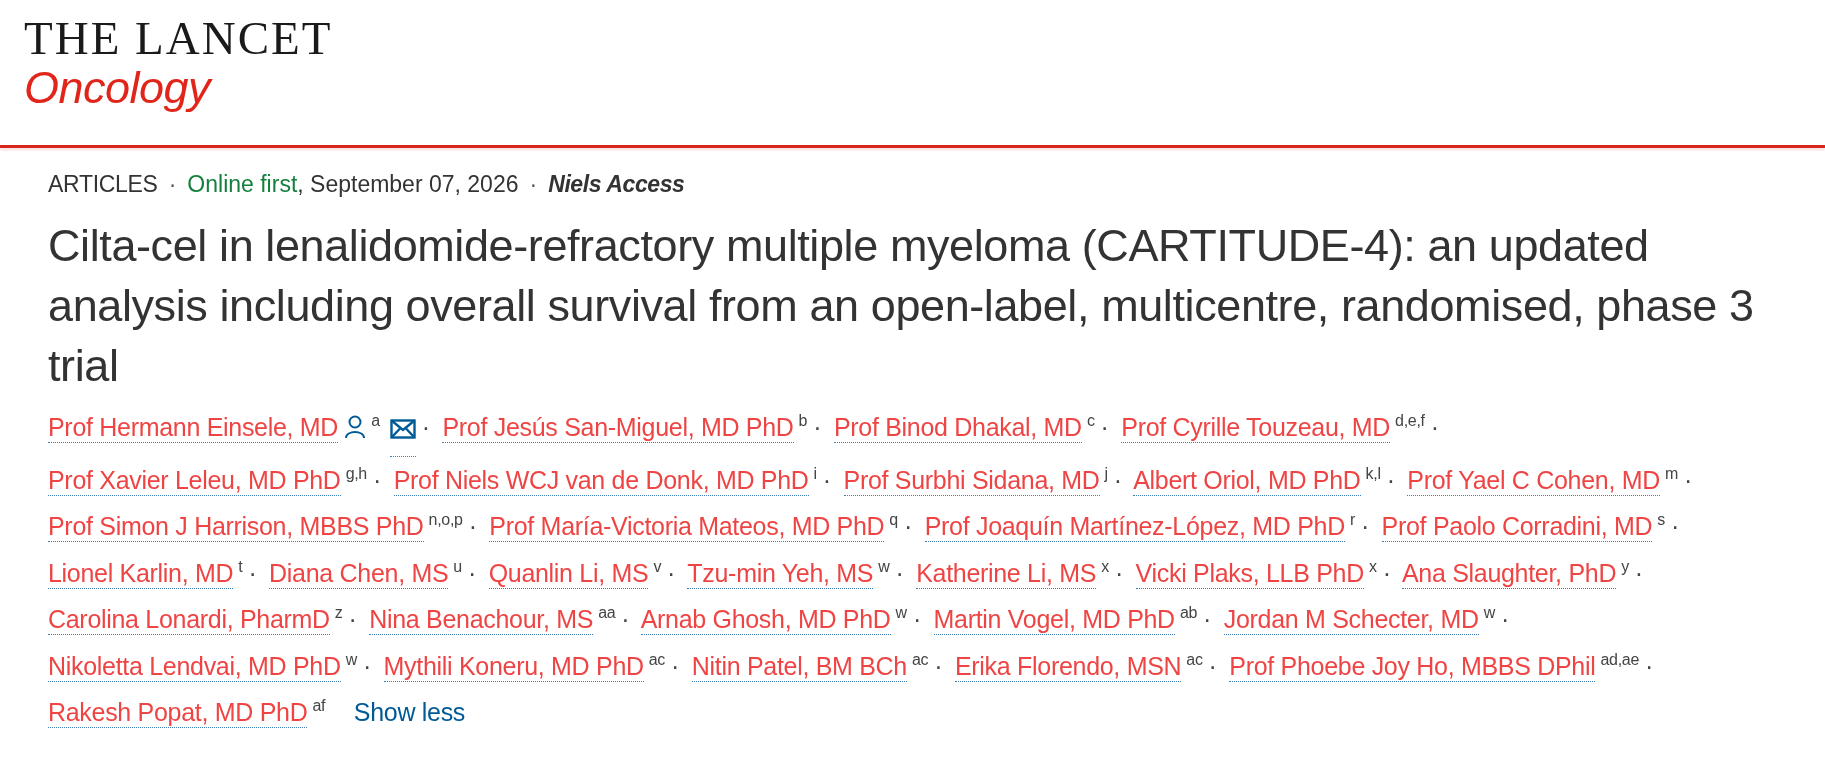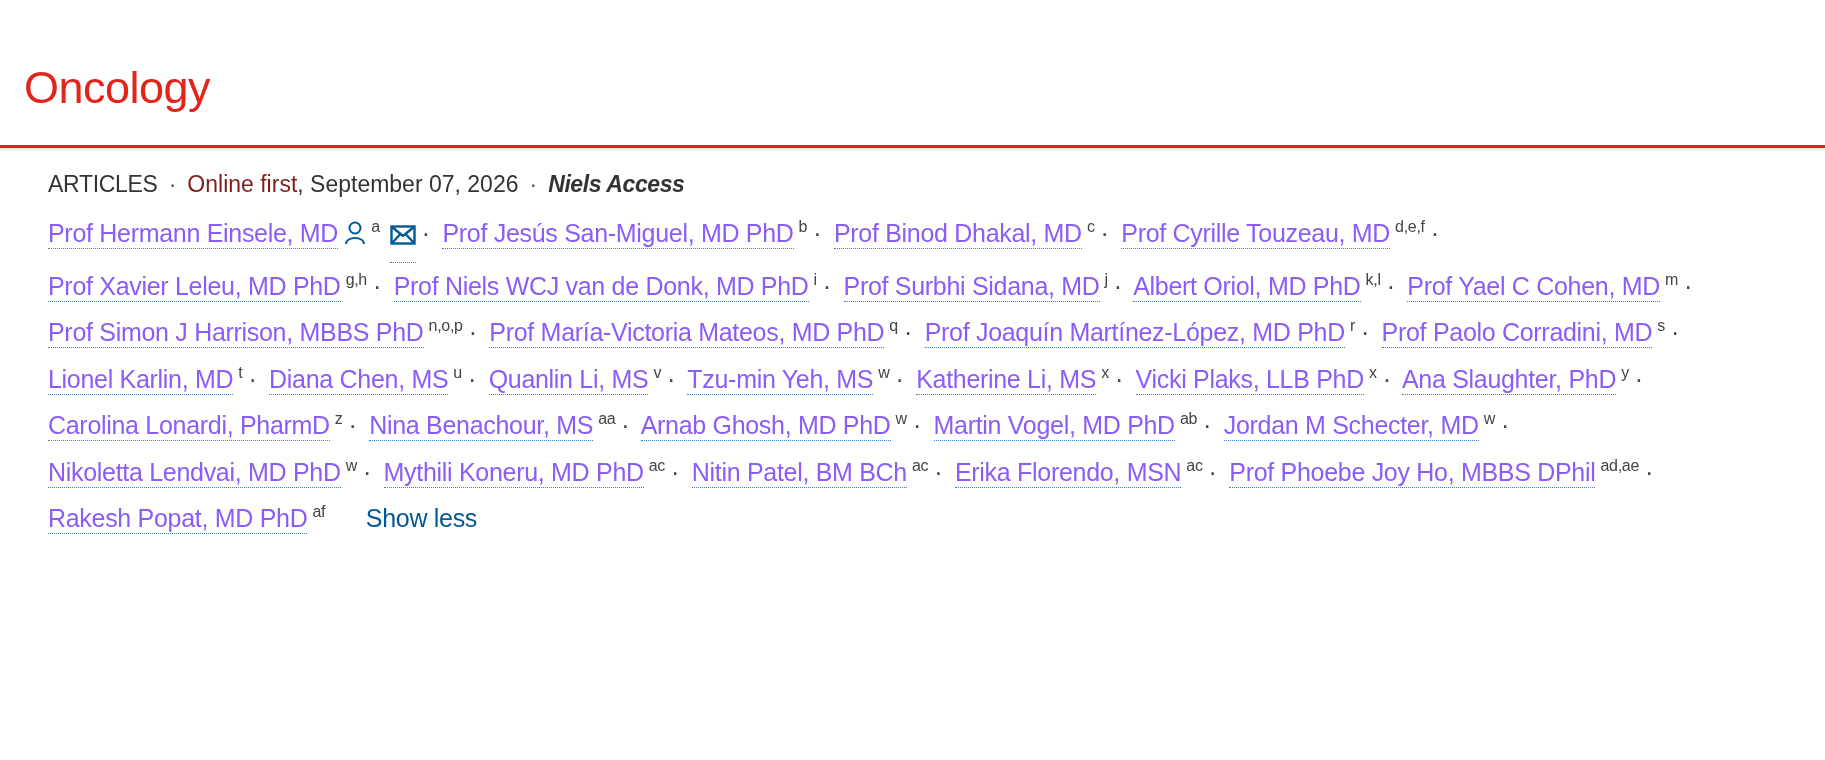--- a/index.html
+++ b/index.html
@@ -13,66 +13,69 @@
     position: absolute; left: 24px; top: 12px;
     font-family: "Liberation Serif", "DejaVu Serif", serif;
     font-size: 47px; letter-spacing: 2px; color: #1a1a1a; line-height: 52px;
     white-space: nowrap;
   }
   .logo-sub {
     position: absolute; left: 24px; top: 62px;
     font-family: "Liberation Sans", "DejaVu Sans", sans-serif;
     font-size: 45px; color: #e1251b; line-height: 52px; letter-spacing: -0.5px;
     white-space: nowrap;
+    font-style: italic;
   }
   .red-rule {
     position: absolute; left: 0; top: 145px; width: 1825px; height: 3px;
     background: #d8261e; box-shadow: 0 2px 3px rgba(220,60,40,0.18);
   }
   .content { position: absolute; left: 48px; top: 166px; width: 1740px; }
   .meta {
     font-size: 23px; line-height: 36px; white-space: nowrap; color: #333;
   }
   .meta .type { font-weight: normal; letter-spacing: -0.3px; }
   .meta .sep { margin: 0 11px; color: #555; }
-  .meta a { color: #7f1d1d; text-decoration: none; }
+  .meta a { color: #15803d; text-decoration: none; }
   .meta .oa { font-weight: bold; font-style: italic; letter-spacing: -0.4px; }
   .title {
     margin: 14px 0 0 0; font-weight: normal;
     font-size: 45px; line-height: 60px; color: #333333;
     width: 1720px; letter-spacing: -0.4px;
   }
   .authors {
     margin-top: 8px; font-size: 25px; line-height: 46.5px; color: #333;
     width: 1710px; letter-spacing: -0.3px;
   }
   .author { white-space: nowrap; }
   .author a.name {
-    color: #8b5cf6; text-decoration: none;
+    color: #ef4444; text-decoration: none;
     border-bottom: 1.5px dotted #3d7fb6; padding-bottom: 1px;
   }
   .author sup { font-size: 16px; color: #444; vertical-align: 10px; line-height: 0; margin-left: 5px; }
   .author .dot { color: #444; margin: 0 6px; }
   .icon { display: inline-block; vertical-align: -3px; margin-left: 6px; }
   .icon-mail { border-bottom: 1.5px dotted #3d7fb6; padding-bottom: 2px; margin-left: 10px; }
-  .show-less { color: #005a96; text-decoration: none; margin-left: 34px; cursor: pointer; }
+  .show-less { color: #005a96; text-decoration: none; margin-left: 22px; cursor: pointer; }
 </style>
 </head>
 <body>
 
 <div class="header">
+  <div class="logo-main">THE LANCET</div>
   <div class="logo-sub">Oncology</div>
 </div>
 <div class="red-rule"></div>
 
 <div class="content">
   <div class="meta">
     <span class="type">ARTICLES</span><span class="sep">·</span><a href="#">Online first</a><span>, September 07, 2026</span><span class="sep">·</span><span class="oa">Niels Access</span>
   </div>
 
+  <h1 class="title">Cilta-cel in lenalidomide-refractory multiple myeloma (CARTITUDE-4): an updated analysis including overall survival from an open-label, multicentre, randomised, phase 3 trial</h1>
 
   <div class="authors" id="authors"><span class="author"><a class="name" href="#">Prof Hermann Einsele, MD</a><span class="icon"><svg width="22" height="24" viewBox="0 0 22 24">
             <circle cx="11" cy="7" r="5.5" fill="none" stroke="#005a96" stroke-width="2"></circle>
             <path d="M2 23 C2 15 20 15 20 23" fill="none" stroke="#005a96" stroke-width="2"></path>
           </svg></span><sup>a</sup><a href="#" class="icon icon-mail"><svg width="26" height="20" viewBox="0 0 26 20">
             <rect x="1.5" y="1.5" width="23" height="17" fill="none" stroke="#005a96" stroke-width="2.4"></rect>
             <path d="M1.5 1.5 L13 11 L24.5 1.5" fill="none" stroke="#005a96" stroke-width="2.4"></path>
             <path d="M1.5 18.5 L10 9.5 M24.5 18.5 L16 9.5" fill="none" stroke="#005a96" stroke-width="2.4"></path>
           </svg></a><span class="dot">·</span></span> <span class="author"><a class="name" href="#">Prof Jesús San-Miguel, MD PhD</a><sup>b</sup><span class="dot">·</span></span> <span class="author"><a class="name" href="#">Prof Binod Dhakal, MD</a><sup>c</sup><span class="dot">·</span></span> <span class="author"><a class="name" href="#">Prof Cyrille Touzeau, MD</a><sup>d,e,f</sup><span class="dot">·</span></span> <span class="author"><a class="name" href="#">Prof Xavier Leleu, MD PhD</a><sup>g,h</sup><span class="dot">·</span></span> <span class="author"><a class="name" href="#">Prof Niels WCJ van de Donk, MD PhD</a><sup>i</sup><span class="dot">·</span></span> <span class="author"><a class="name" href="#">Prof Surbhi Sidana, MD</a><sup>j</sup><span class="dot">·</span></span> <span class="author"><a class="name" href="#">Albert Oriol, MD PhD</a><sup>k,l</sup><span class="dot">·</span></span> <span class="author"><a class="name" href="#">Prof Yael C Cohen, MD</a><sup>m</sup><span class="dot">·</span></span> <span class="author"><a class="name" href="#">Prof Simon J Harrison, MBBS PhD</a><sup>n,o,p</sup><span class="dot">·</span></span> <span class="author"><a class="name" href="#">Prof María-Victoria Mateos, MD PhD</a><sup>q</sup><span class="dot">·</span></span> <span class="author"><a class="name" href="#">Prof Joaquín Martínez-López, MD PhD</a><sup>r</sup><span class="dot">·</span></span> <span class="author"><a class="name" href="#">Prof Paolo Corradini, MD</a><sup>s</sup><span class="dot">·</span></span> <span class="author"><a class="name" href="#">Lionel Karlin, MD</a><sup>t</sup><span class="dot">·</span></span> <span class="author"><a class="name" href="#">Diana Chen, MS</a><sup>u</sup><span class="dot">·</span></span> <span class="author"><a class="name" href="#">Quanlin Li, MS</a><sup>v</sup><span class="dot">·</span></span> <span class="author"><a class="name" href="#">Tzu-min Yeh, MS</a><sup>w</sup><span class="dot">·</span></span> <span class="author"><a class="name" href="#">Katherine Li, MS</a><sup>x</sup><span class="dot">·</span></span> <span class="author"><a class="name" href="#">Vicki Plaks, LLB PhD</a><sup>x</sup><span class="dot">·</span></span> <span class="author"><a class="name" href="#">Ana Slaughter, PhD</a><sup>y</sup><span class="dot">·</span></span> <span class="author"><a class="name" href="#">Carolina Lonardi, PharmD</a><sup>z</sup><span class="dot">·</span></span> <span class="author"><a class="name" href="#">Nina Benachour, MS</a><sup>aa</sup><span class="dot">·</span></span> <span class="author"><a class="name" href="#">Arnab Ghosh, MD PhD</a><sup>w</sup><span class="dot">·</span></span> <span class="author"><a class="name" href="#">Martin Vogel, MD PhD</a><sup>ab</sup><span class="dot">·</span></span> <span class="author"><a class="name" href="#">Jordan M Schecter, MD</a><sup>w</sup><span class="dot">·</span></span> <span class="author"><a class="name" href="#">Nikoletta Lendvai, MD PhD</a><sup>w</sup><span class="dot">·</span></span> <span class="author"><a class="name" href="#">Mythili Koneru, MD PhD</a><sup>ac</sup><span class="dot">·</span></span> <span class="author"><a class="name" href="#">Nitin Patel, BM BCh</a><sup>ac</sup><span class="dot">·</span></span> <span class="author"><a class="name" href="#">Erika Florendo, MSN</a><sup>ac</sup><span class="dot">·</span></span> <span class="author"><a class="name" href="#">Prof Phoebe Joy Ho, MBBS DPhil</a><sup>ad,ae</sup><span class="dot">·</span></span> <span class="author"><a class="name" href="#">Rakesh Popat, MD PhD</a><sup>af</sup></span> <a href="#" class="show-less">Show less</a></div>
 </div>

